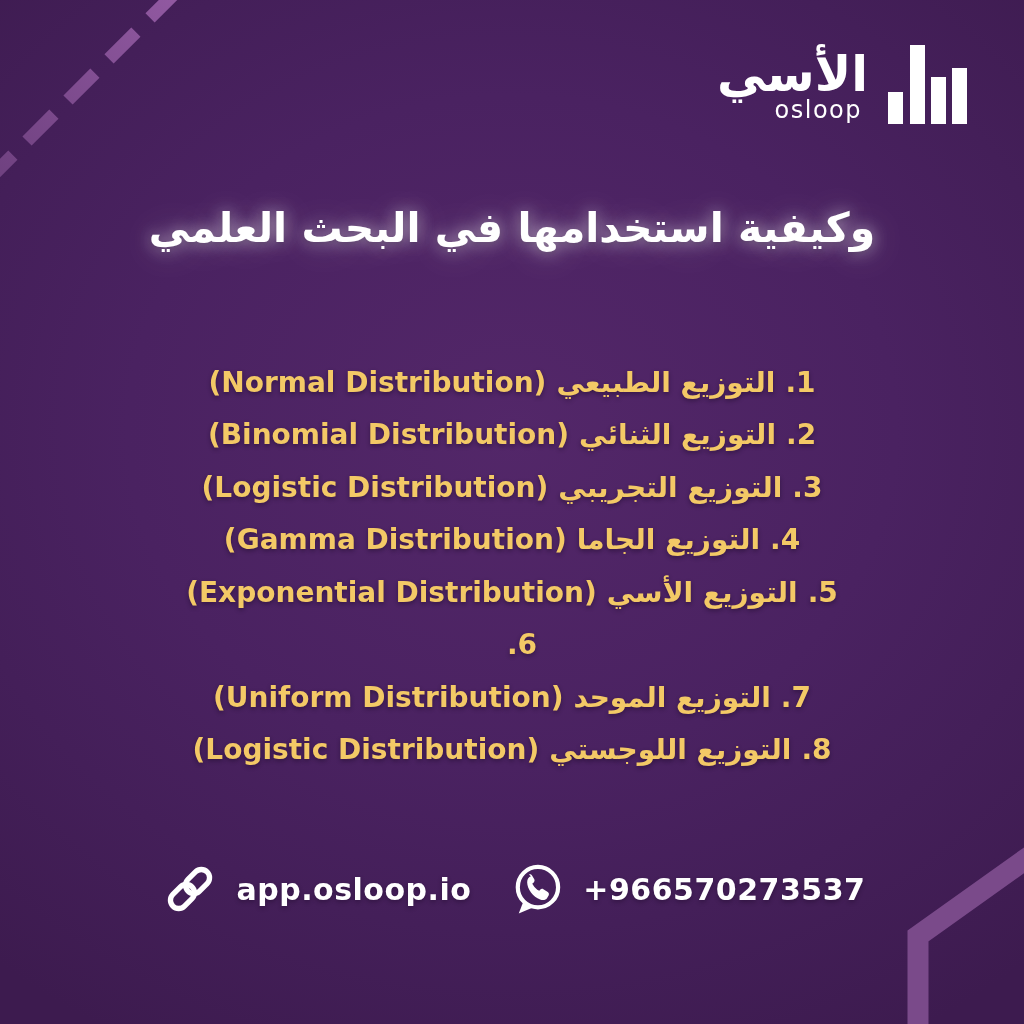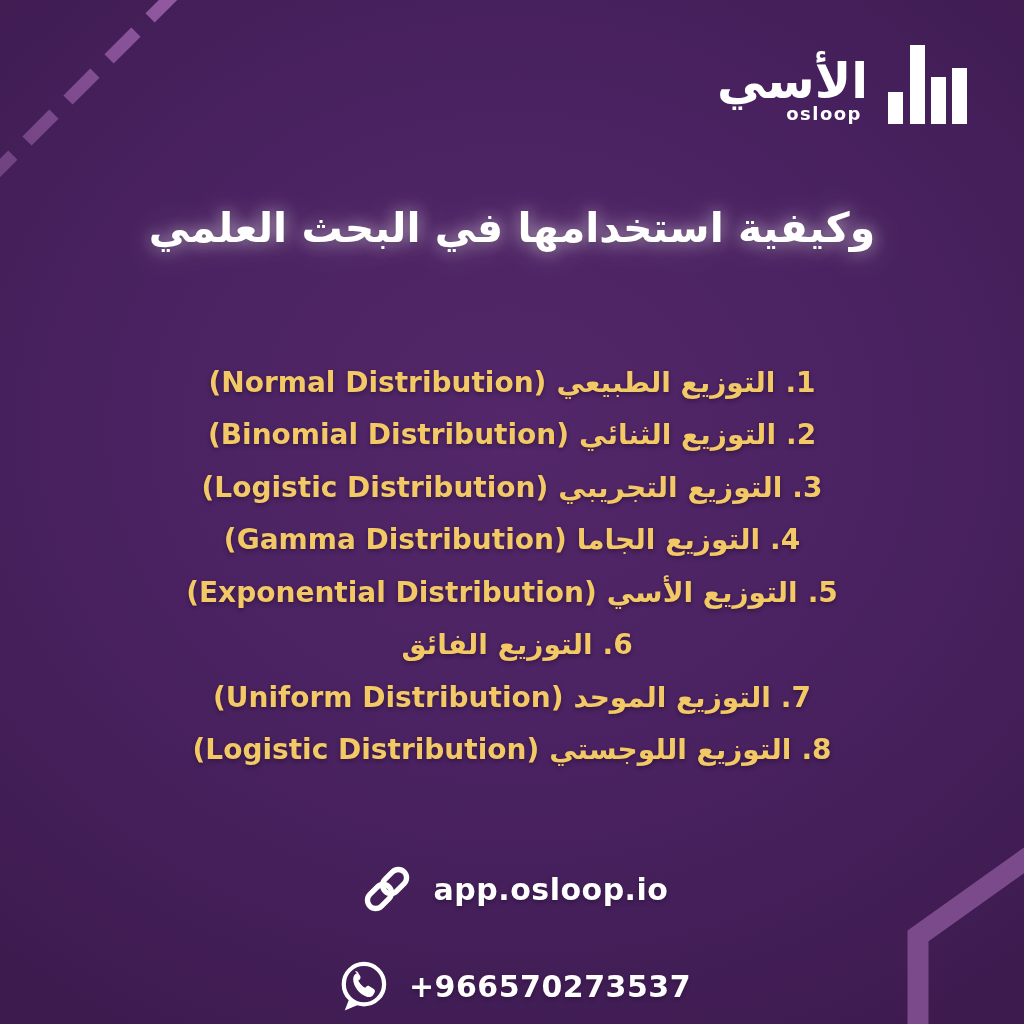--- a/index.html
+++ b/index.html
@@ -36,22 +36,22 @@
     gap: 20px;
   }
   .logo-wordmark { text-align: right; color: #ffffff; }
   .logo-arabic {
     font-size: 49px;
     font-weight: 700;
     line-height: 1.1;
     letter-spacing: 0;
   }
   .logo-latin {
-    font-size: 18px;
-    font-weight: 700;
+    font-size: 24px;
+    font-weight: 400;
     letter-spacing: 1.5px;
     margin-top: -6px;
     padding-right: 6px;
   }
   .logo-bars { display: block; }
 
   
   .title {
     position: absolute;
     top: 198px;
@@ -94,21 +94,20 @@
   .footer {
     position: absolute;
     top: 858px;
     left: 0;
     width: 100%;
     display: flex;
     justify-content: center;
     align-items: center;
     gap: 36px;
     color: #ffffff;
-    flex-direction: column;
   }
   .footer-group {
     display: flex;
     align-items: center;
     gap: 16px;
   }
   .footer-text {
     font-size: 30px;
     font-weight: 700;
     letter-spacing: 0.5px;
@@ -187,21 +186,20 @@
     <div class="dist-item">
         <span>5.</span>
         <span class="sep"></span>
         <span>التوزيع الأسي</span>
         <span class="sep"></span>
         <span>(Exponential Distribution)</span>
       </div>
     <div class="dist-item">
         <span>6.</span>
         <span class="sep"></span>
-        <span>التوزيع الفائق</span>
         <span class="sep"></span>
       </div>
     <div class="dist-item">
         <span>7.</span>
         <span class="sep"></span>
         <span>التوزيع الموحد</span>
         <span class="sep"></span>
         <span>(Uniform Distribution)</span>
       </div>
     <div class="dist-item">

